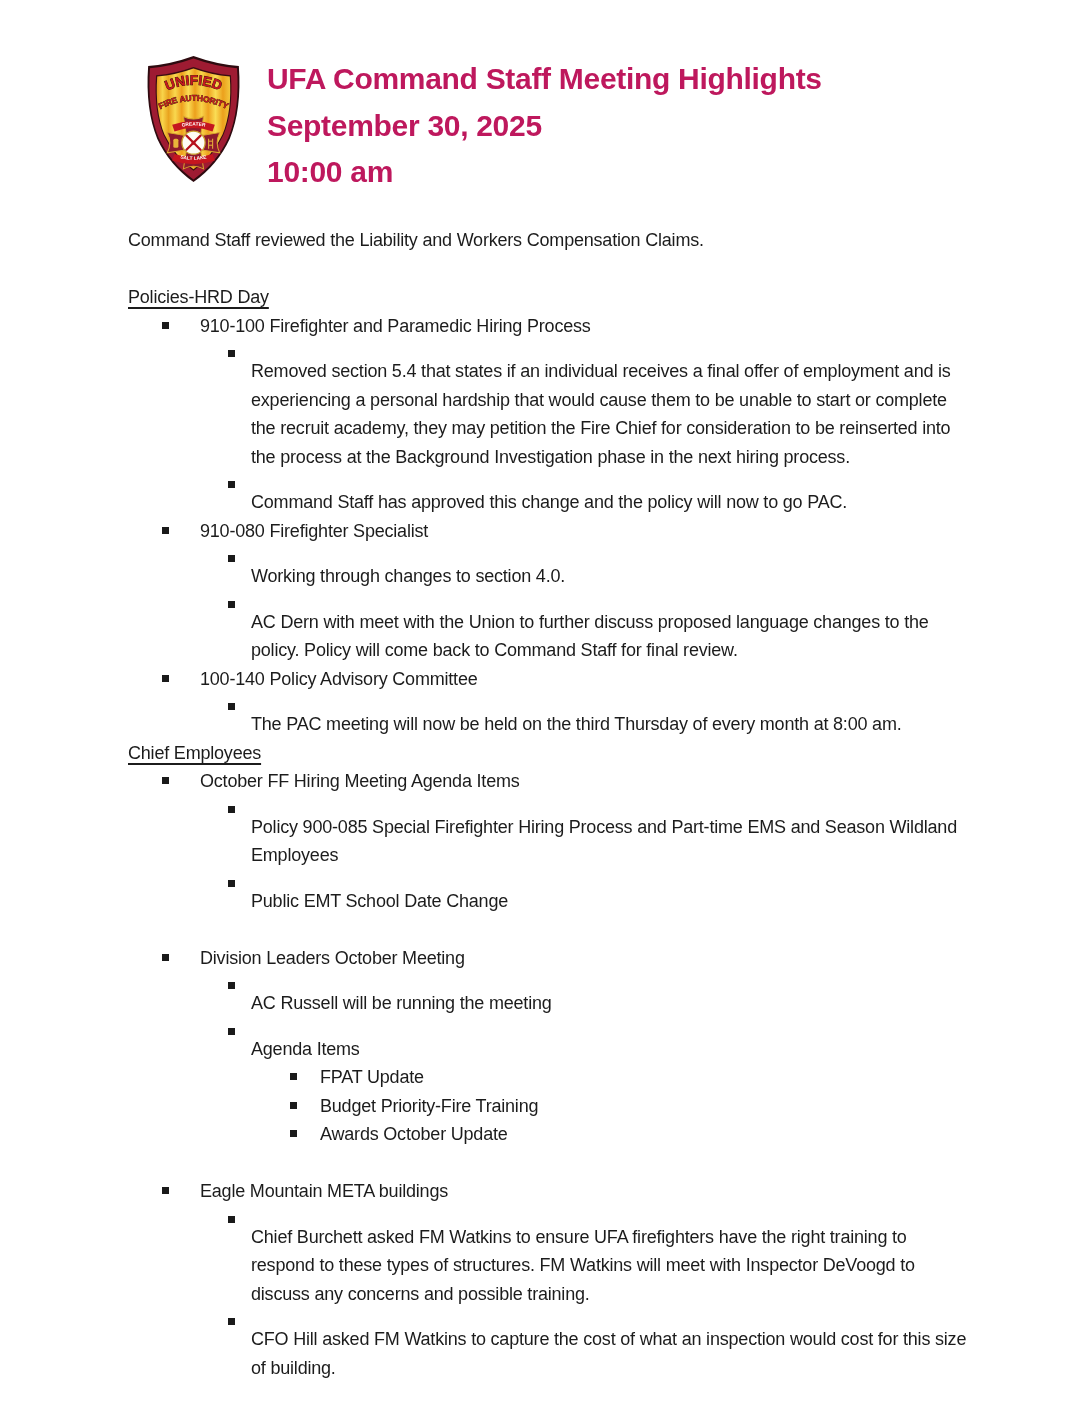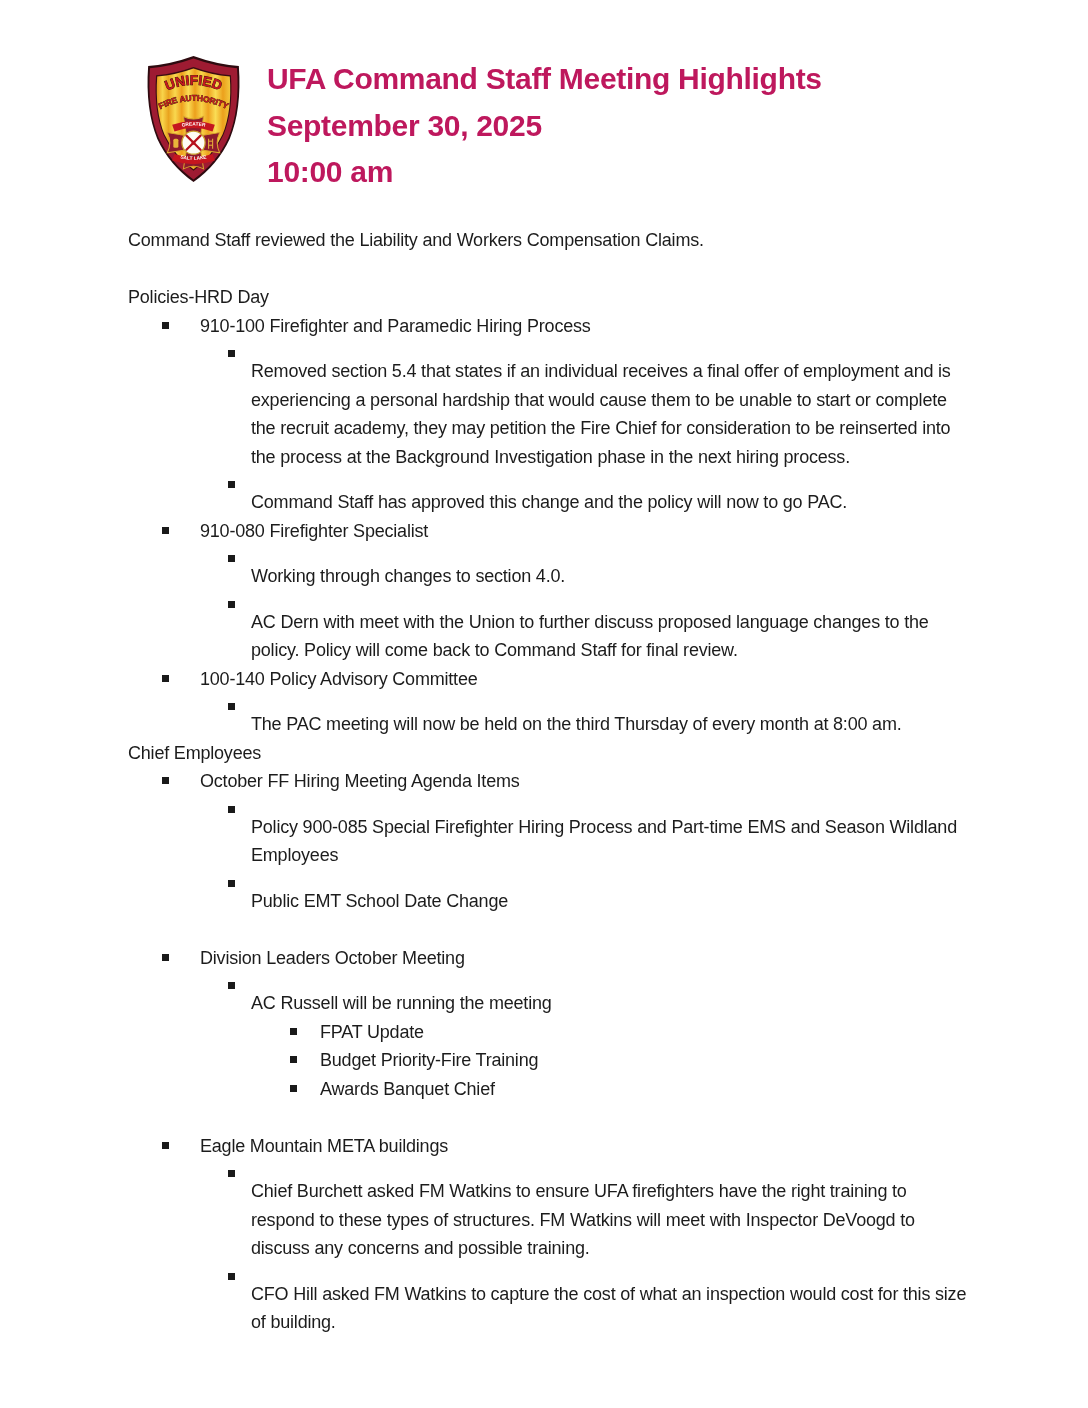--- a/index.html
+++ b/index.html
@@ -50,20 +50,21 @@
     left: 128px;
     top: 226px;
     width: 846px;
     font-size: 18px;
     line-height: 28.5px;
     letter-spacing: -0.2px;
   }
   .para { }
   .spacer { height: 28.5px; }
   .section-heading {
+    text-decoration: underline;
     text-underline-offset: 4px;
     text-decoration-thickness: 1.5px;
   }
   .li {
     display: flex;
     align-items: flex-start;
   }
   .li .bullet {
     width: 7px;
     height: 7px;
@@ -219,31 +220,35 @@
     <div class="spacer"></div>
 
     <div class="li l1">
       <span class="bullet"></span>
       <span class="li-text">Division Leaders October Meeting</span>
     </div>
     <div class="li l2">
       <span class="bullet"></span>
       <span class="li-text">AC Russell will be running the meeting</span>
     </div>
+    <div class="li l2">
+      <span class="bullet"></span>
+      <span class="li-text">Agenda Items</span>
+    </div>
     <div class="li l3">
       <span class="bullet"></span>
       <span class="li-text">FPAT Update</span>
     </div>
     <div class="li l3">
       <span class="bullet"></span>
       <span class="li-text">Budget Priority-Fire Training</span>
     </div>
     <div class="li l3">
       <span class="bullet"></span>
-      <span class="li-text">Awards Banquet Chief</span>
+      <span class="li-text">Awards October Update</span>
     </div>
 
     <div class="spacer"></div>
 
     <div class="li l1">
       <span class="bullet"></span>
       <span class="li-text">Eagle Mountain META buildings</span>
     </div>
     <div class="li l2">
       <span class="bullet"></span>

